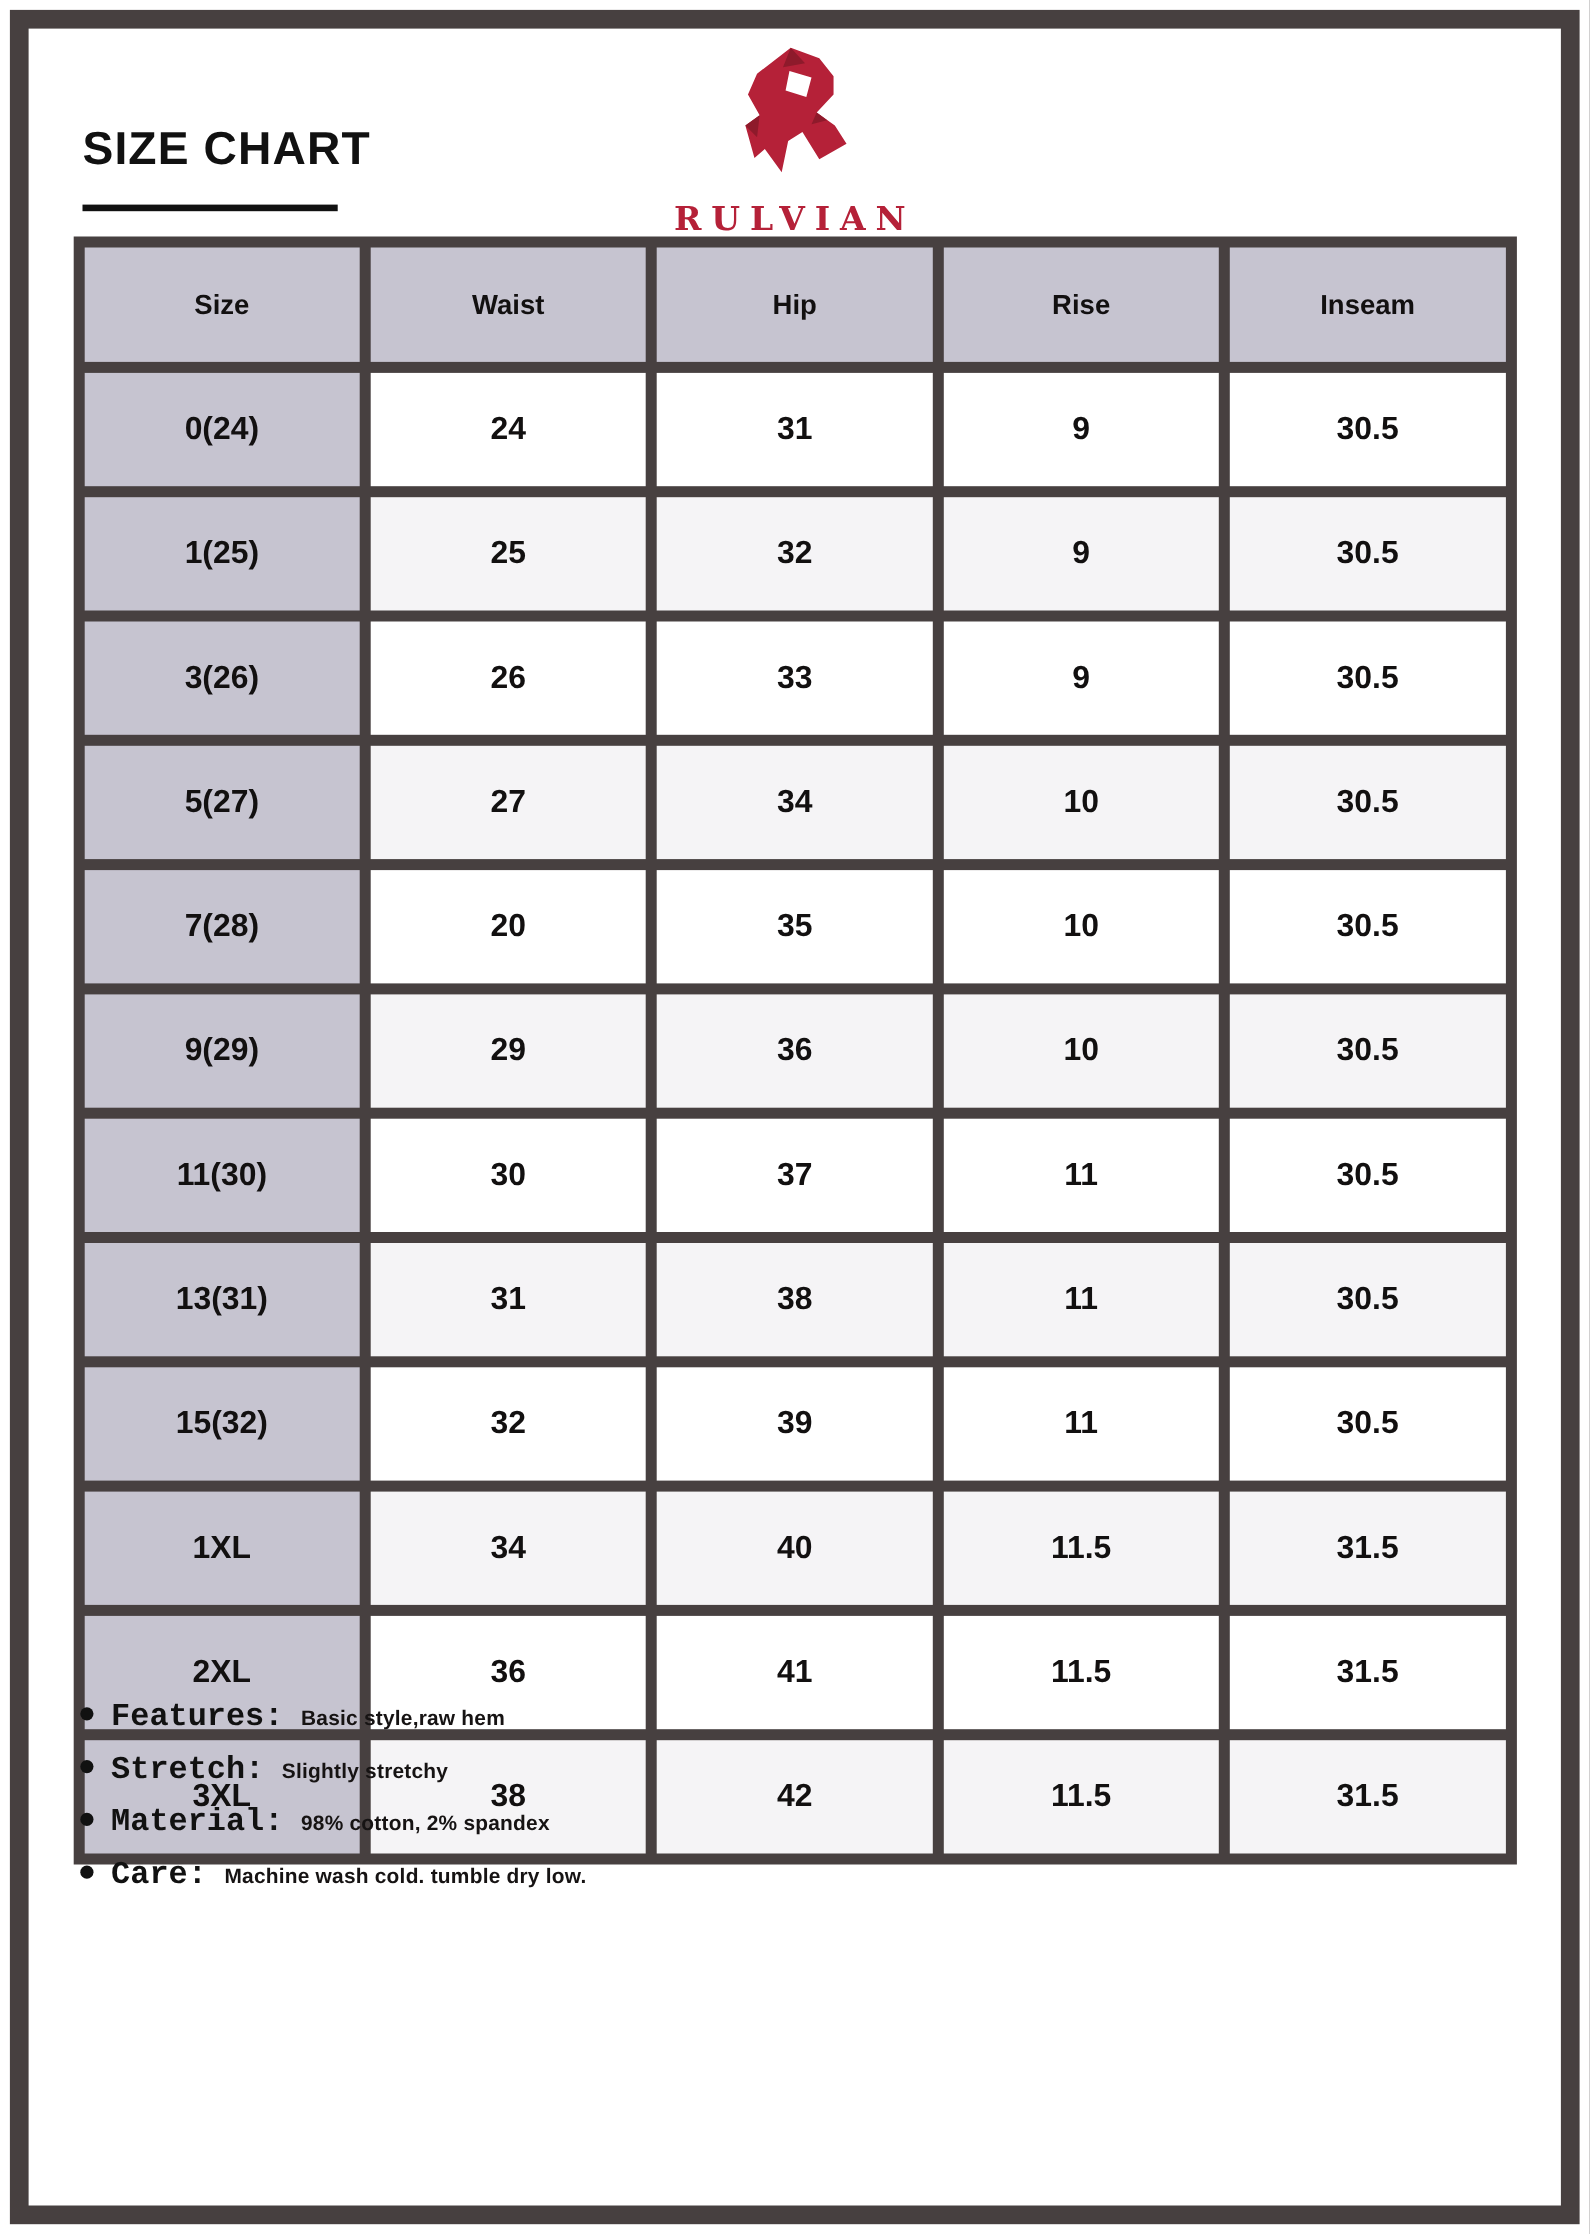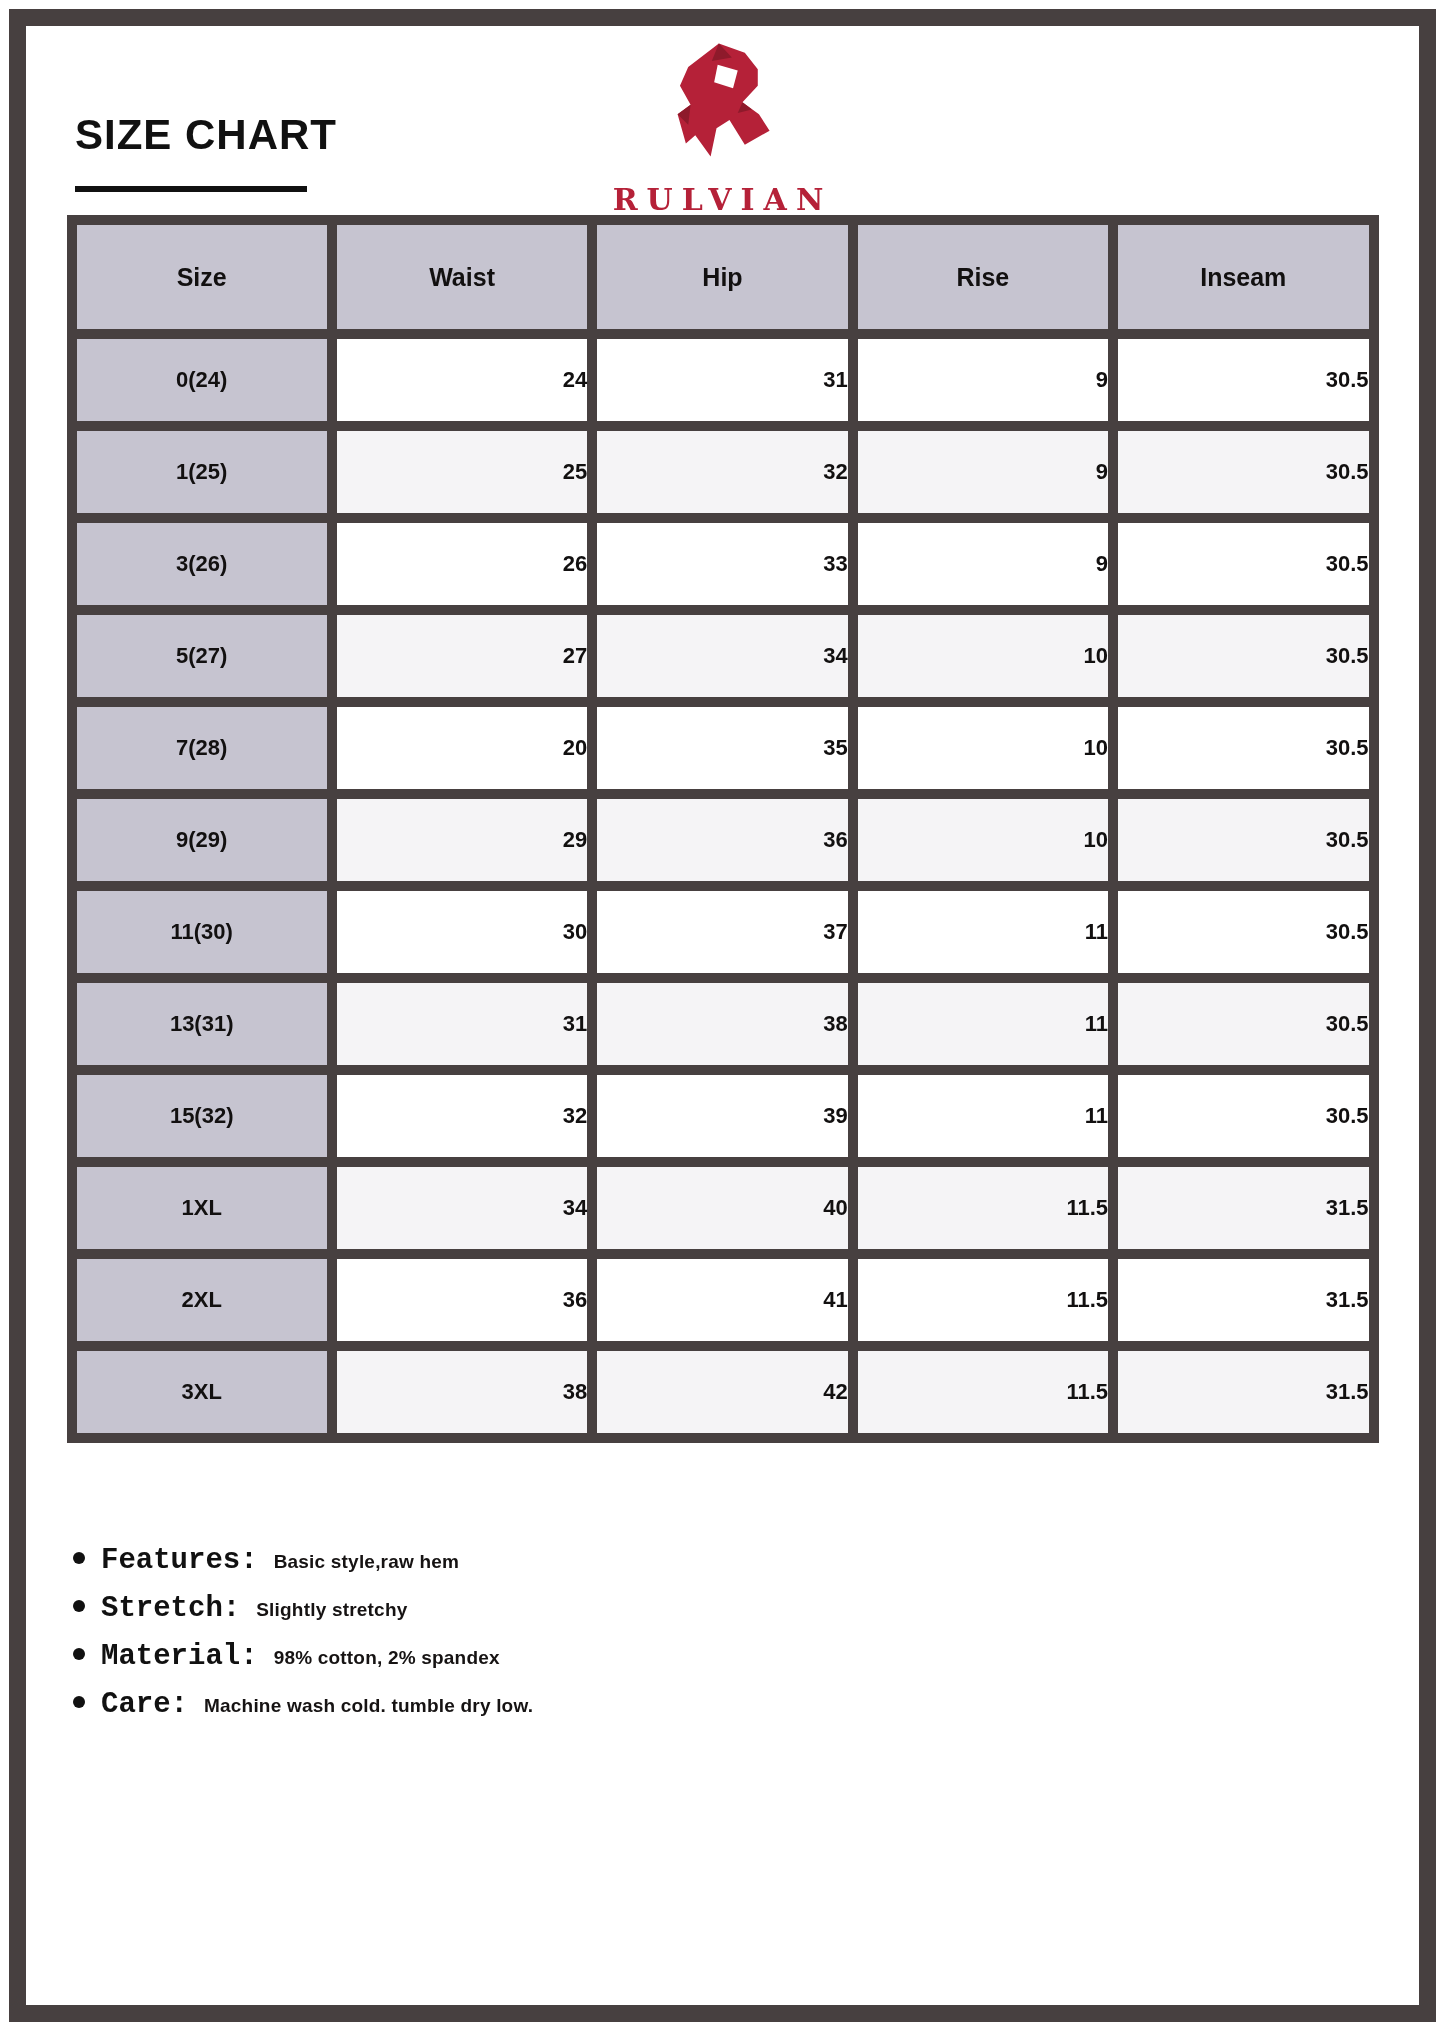--- a/index.html
+++ b/index.html
@@ -51,23 +51,23 @@
     background:var(--frame);
     table-layout:fixed;width:1312px;
   }
   .size-table th,.size-table td{
     width:250px;text-align:center;vertical-align:middle;
     font-weight:700;color:#121010;
   }
   .size-table th{
     height:104px;background:var(--header-cell);font-size:25px;
   }
-  .size-table td{height:82px;font-size:22px;}
+  .size-table td{height:103px;font-size:29px;}
   .size-table td.label-cell{background:var(--header-cell);}
-  .size-table tr td.value-cell{background:var(--row-white);text-align:right;}
+  .size-table tr td.value-cell{background:var(--row-white);}
   .size-table tr.alt td.value-cell{background:var(--row-alt);}
 
   
   .notes-list{
     position:absolute;left:47px;top:1518px;list-style:none;
   }
   .note-item{
     display:flex;align-items:baseline;margin-bottom:15px;position:relative;
     padding-left:28px;
   }

